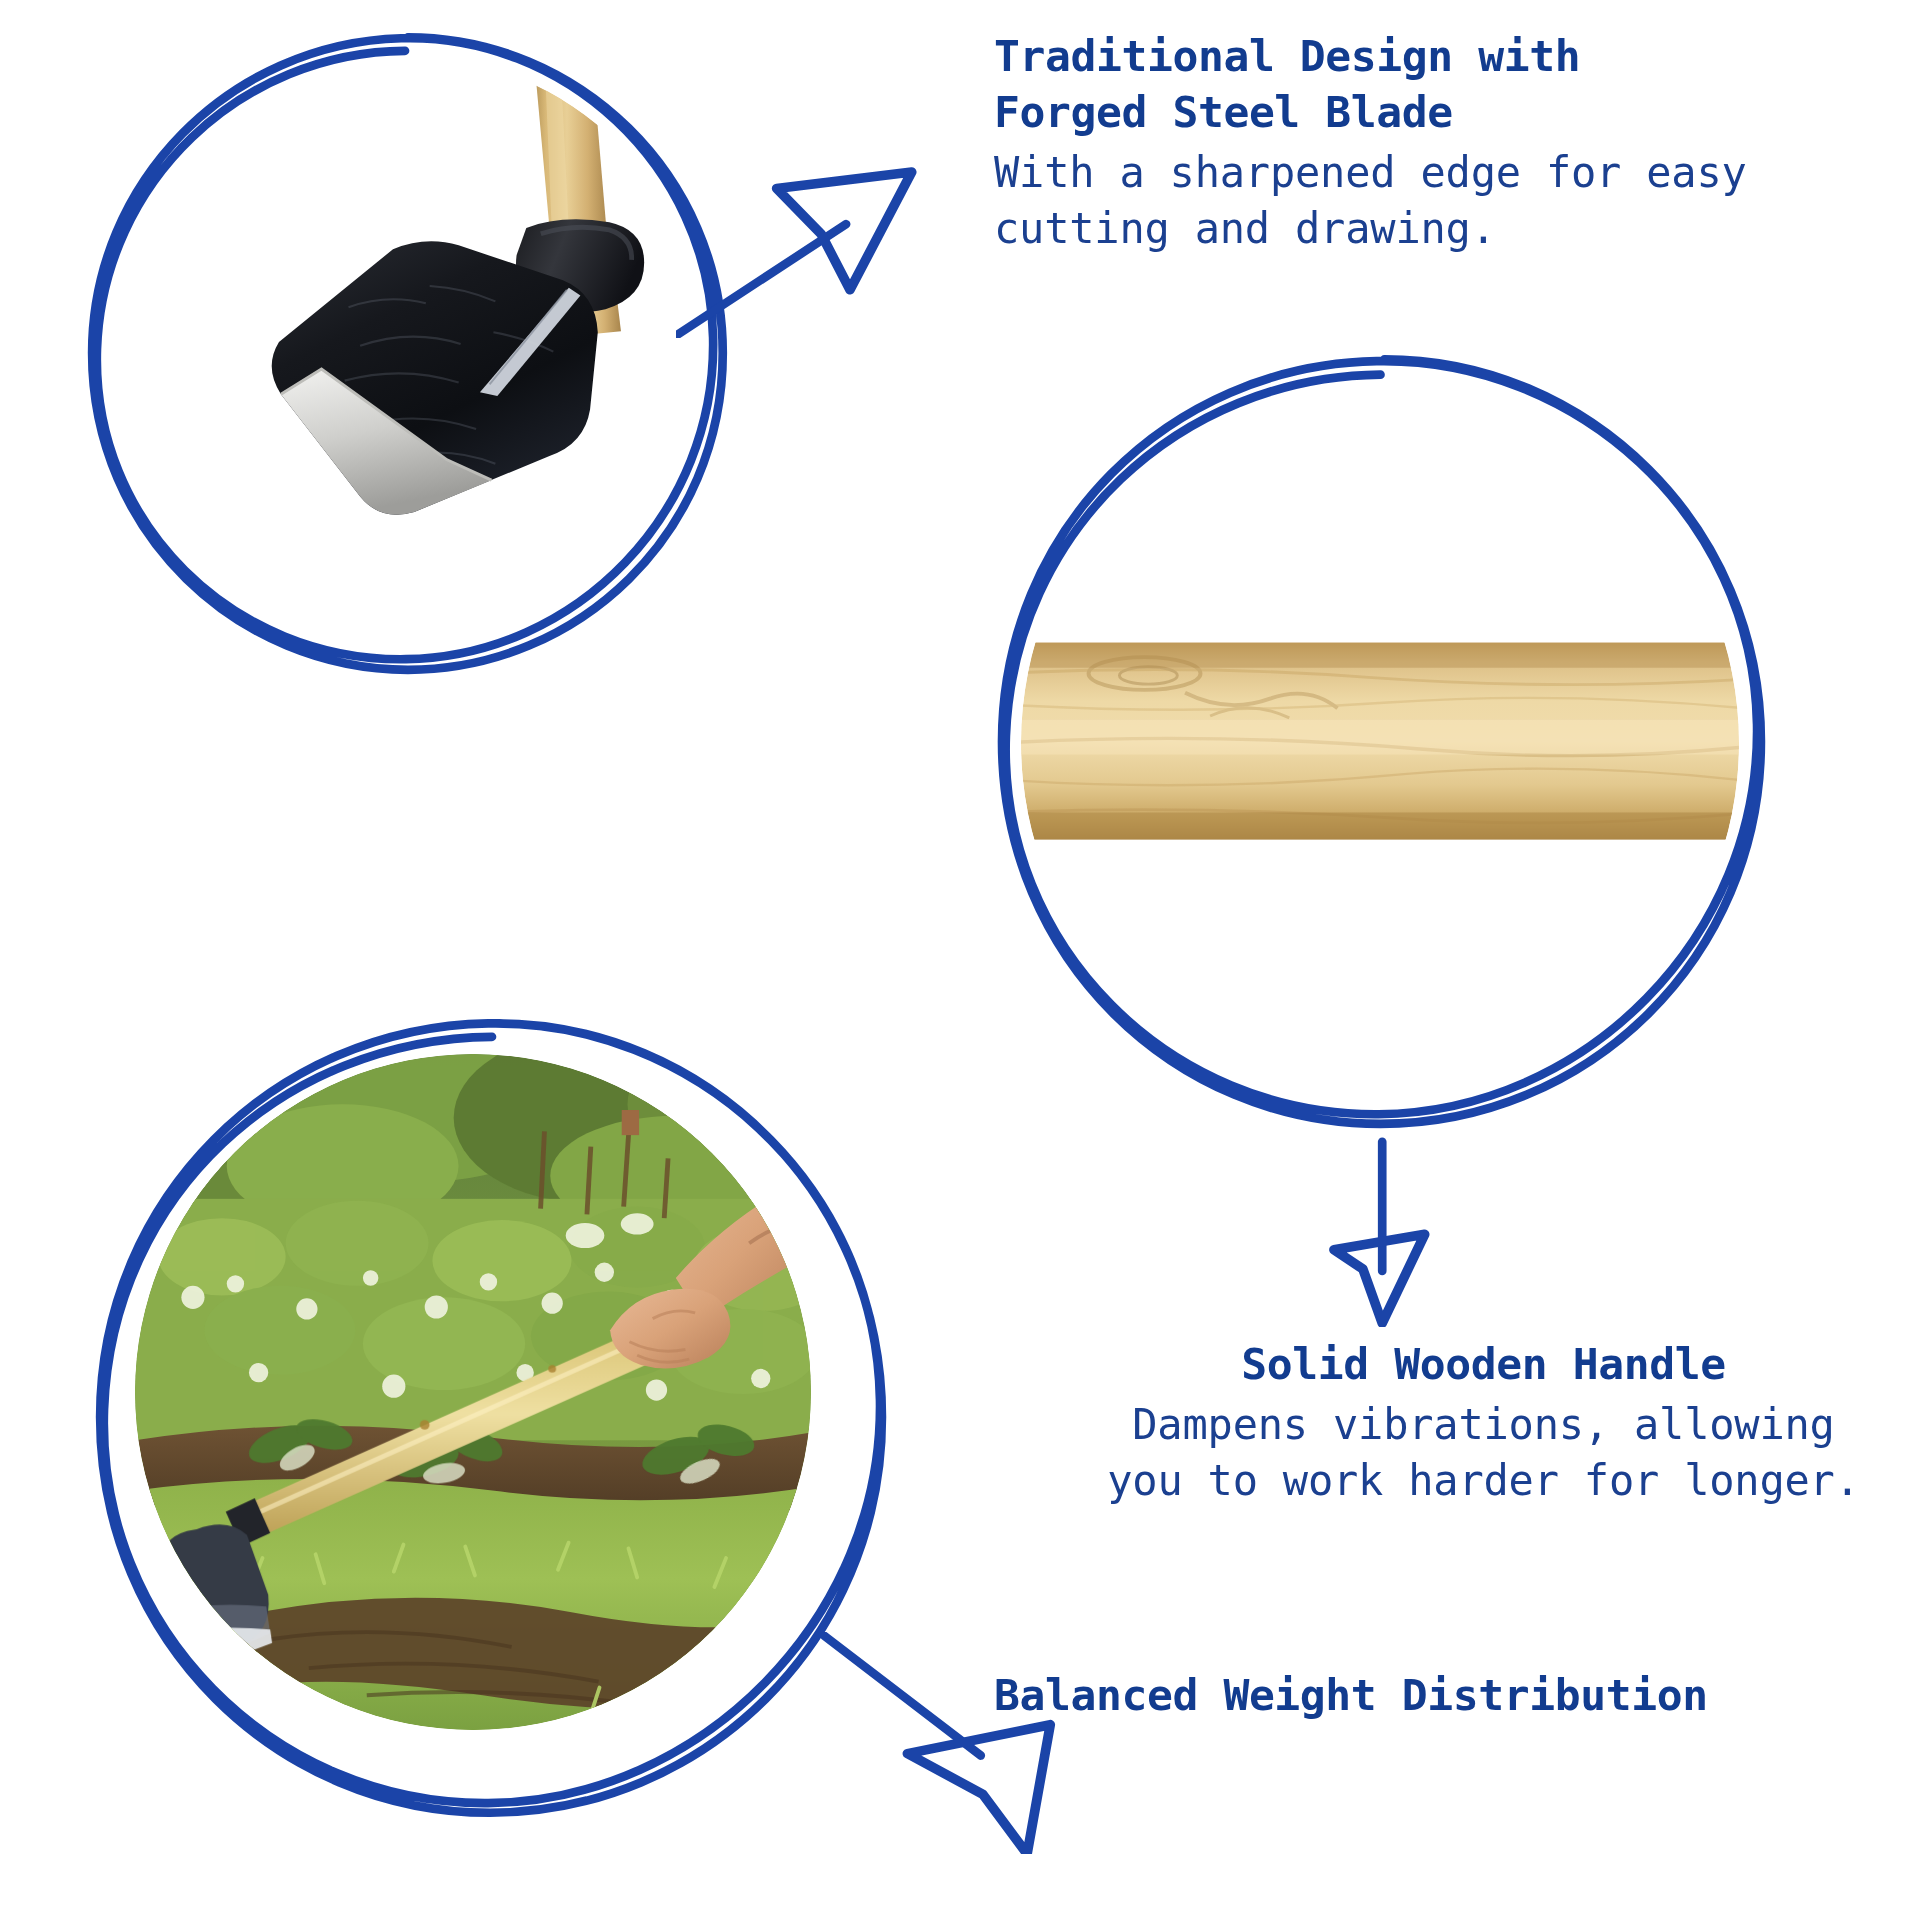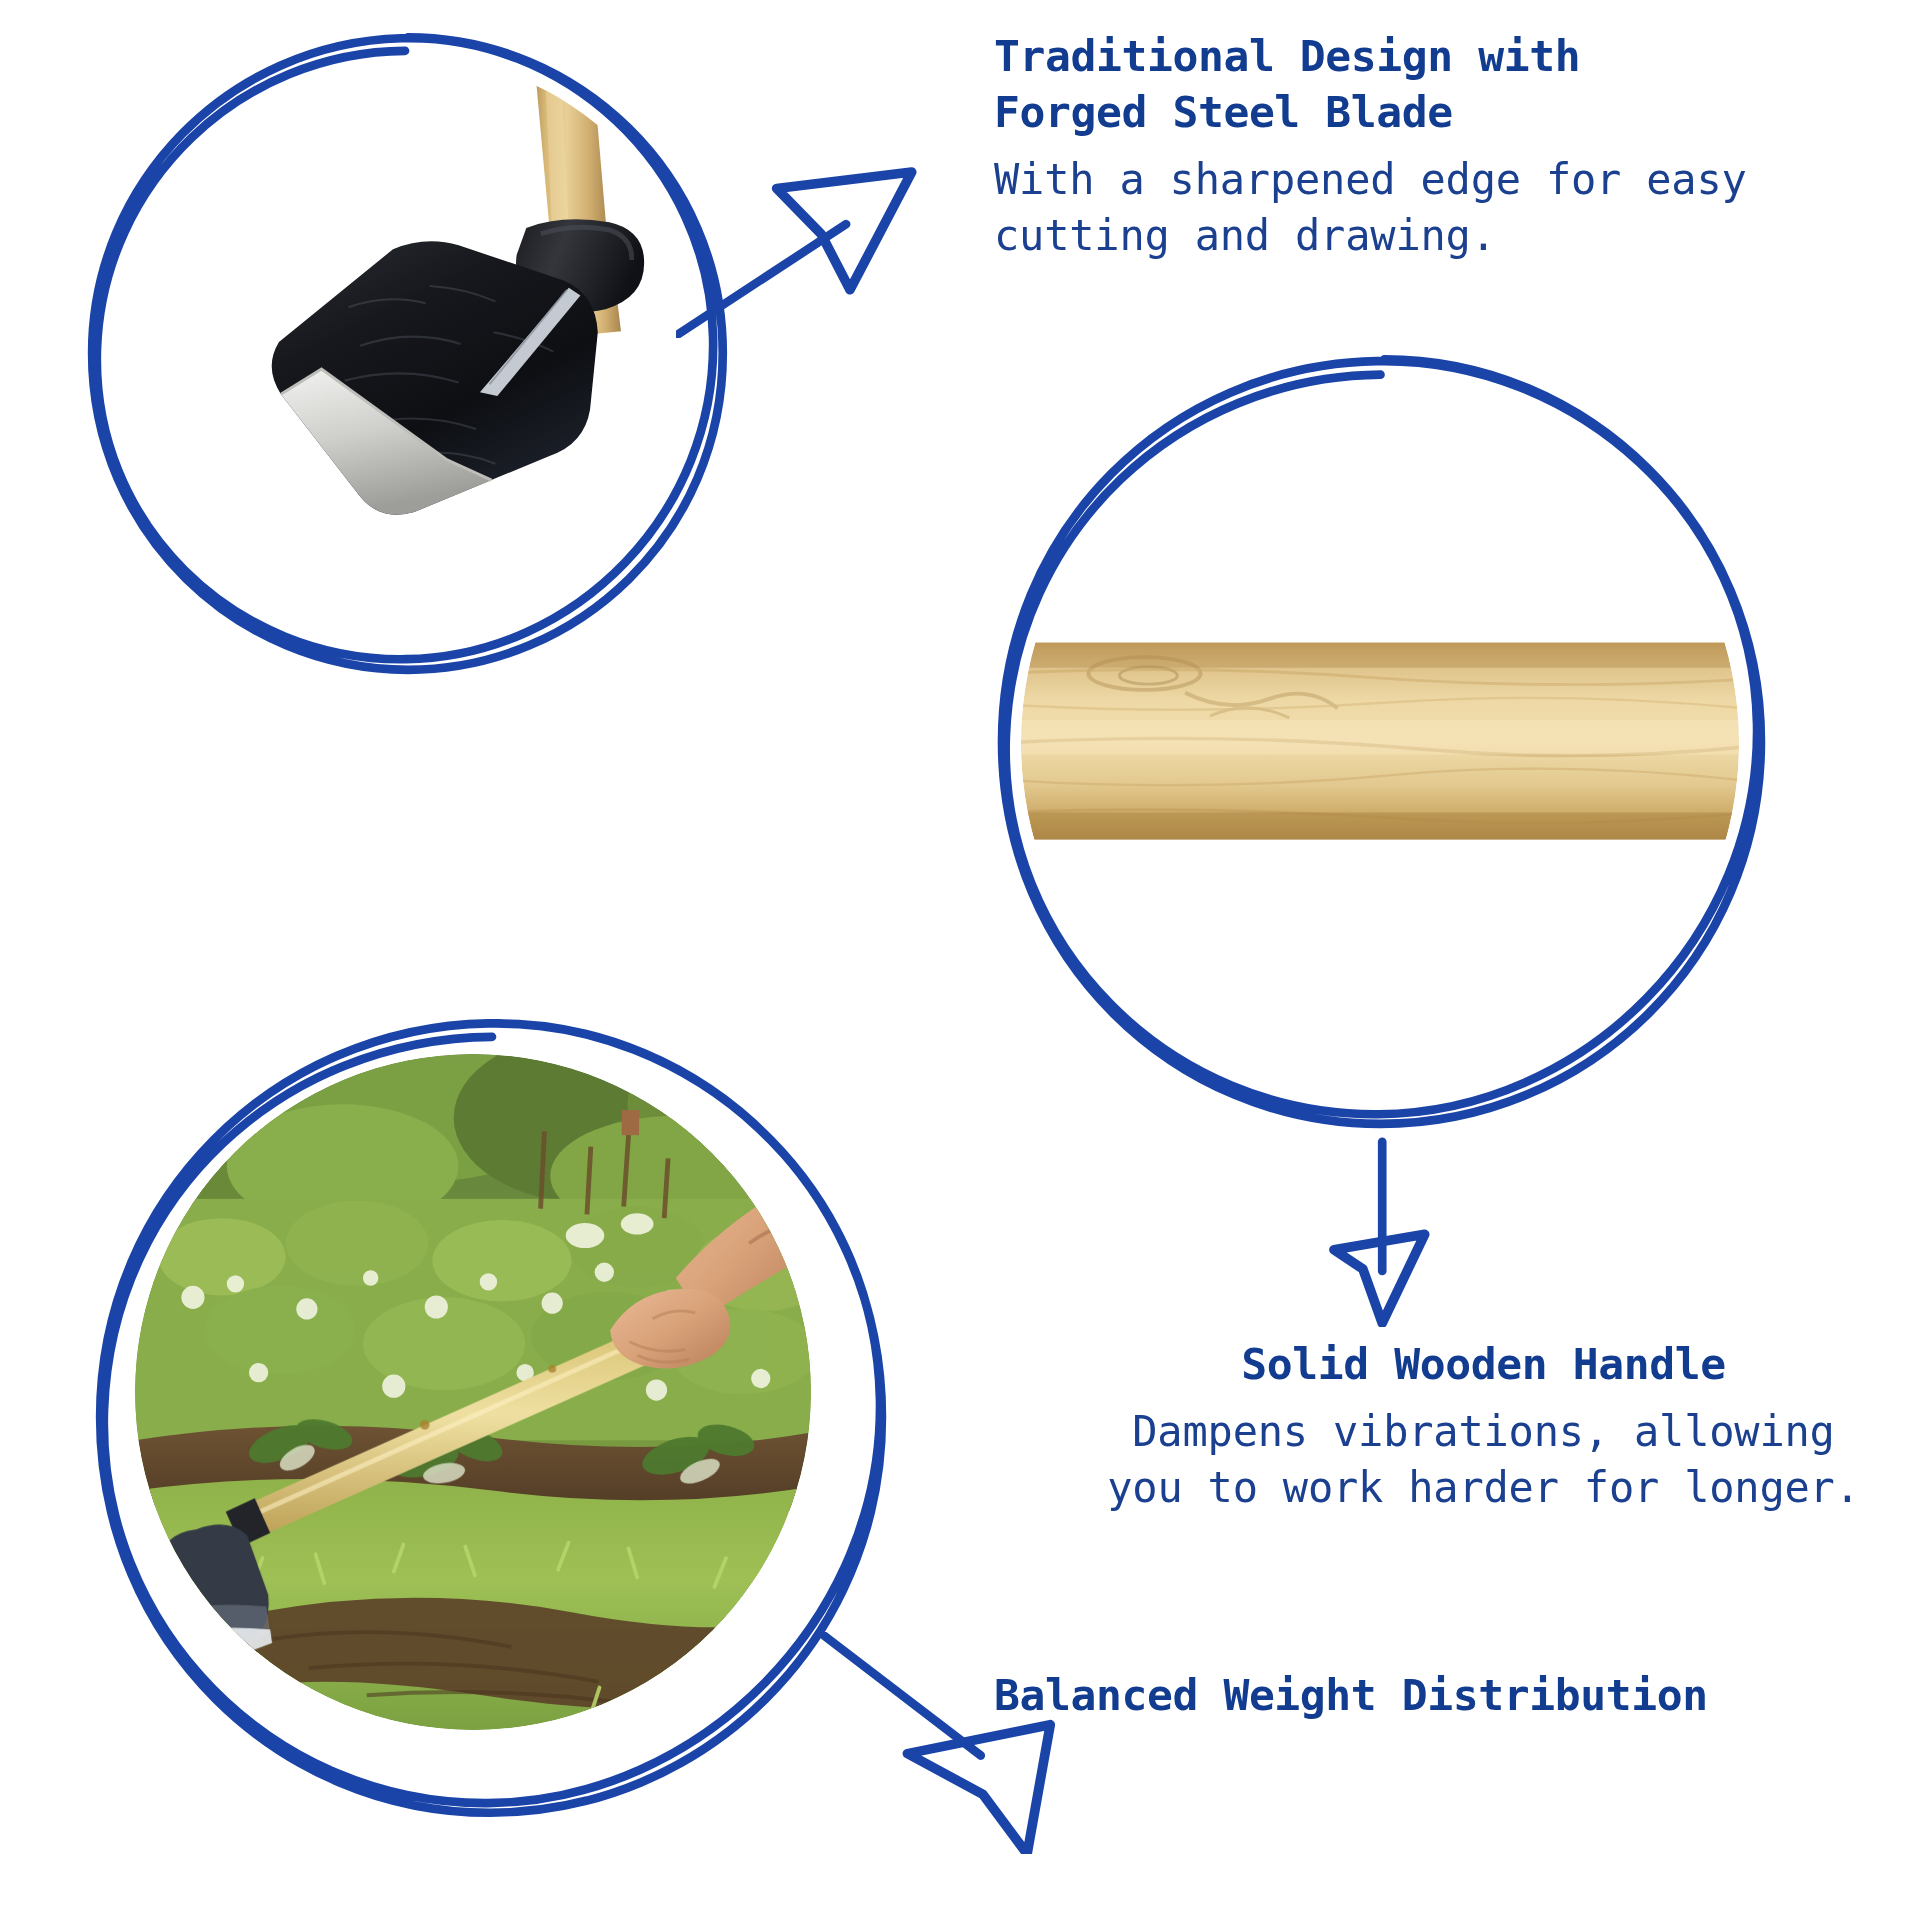--- a/index.html
+++ b/index.html
@@ -40,21 +40,21 @@
     letter-spacing:-0.4px;
     white-space:pre-line;
   }
   .body {
     color:#1B4090;
     font-weight:400;
     font-size:42px;
     line-height:1.33;
     letter-spacing:-0.2px;
     white-space:pre-line;
-    margin-top:11px;
+    margin-top:4px;
   }
   .align-left   { text-align:left; }
   .align-center { text-align:center; }
 
   
   .arrow { position:absolute; pointer-events:none; }
 </style>
 </head>
 <body>
 

